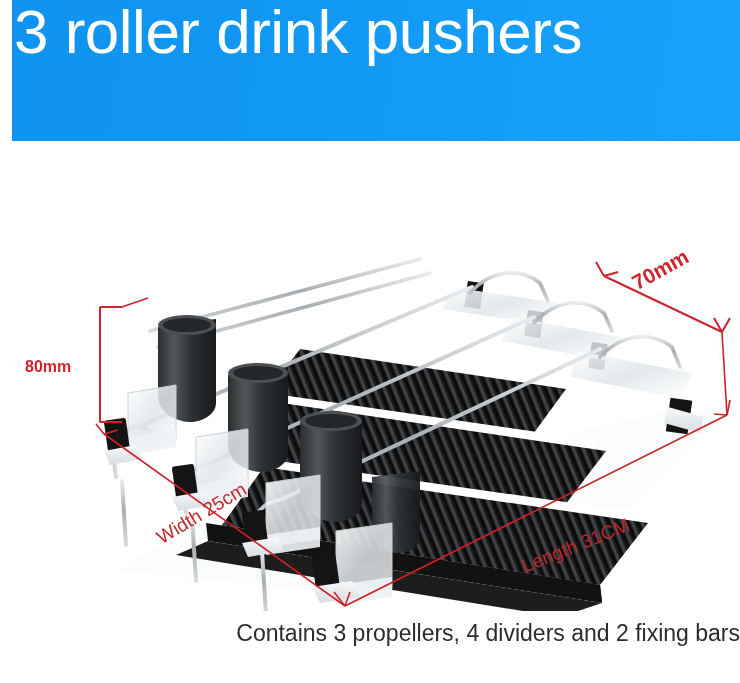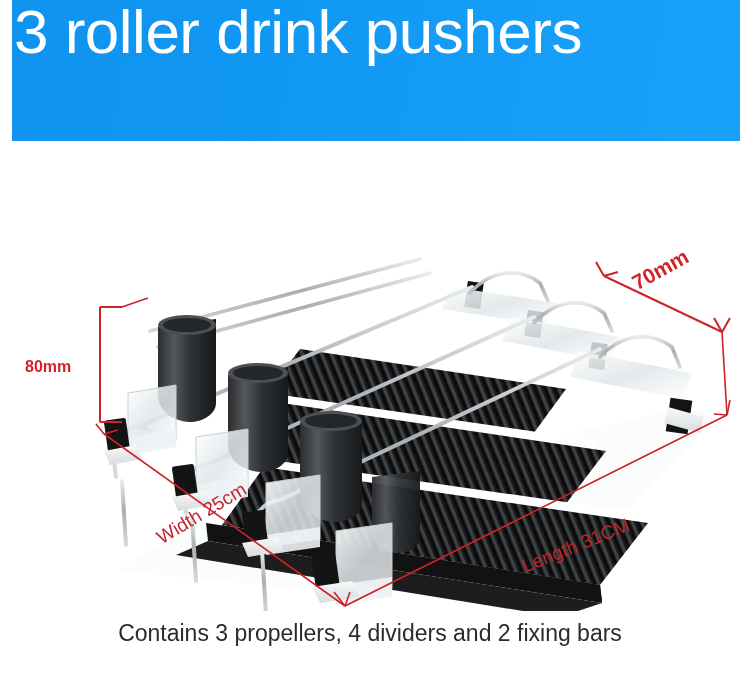--- a/index.html
+++ b/index.html
@@ -34,21 +34,21 @@
     background:#ffffff;
     overflow:hidden;
   }
   .photo{
     position:absolute;left:0;top:0;width:740px;height:470px;
   }
 
   
   .caption{
     position:absolute;left:0;top:618px;width:740px;
-    text-align:center;
+    text-align:right;
     font-size:23px;line-height:30px;
     color:#2b2b2b;
     white-space:nowrap;
   }
 
   
   .dimlayer{
     position:absolute;left:0;top:0;width:740px;height:683px;
     pointer-events:none;
   }

